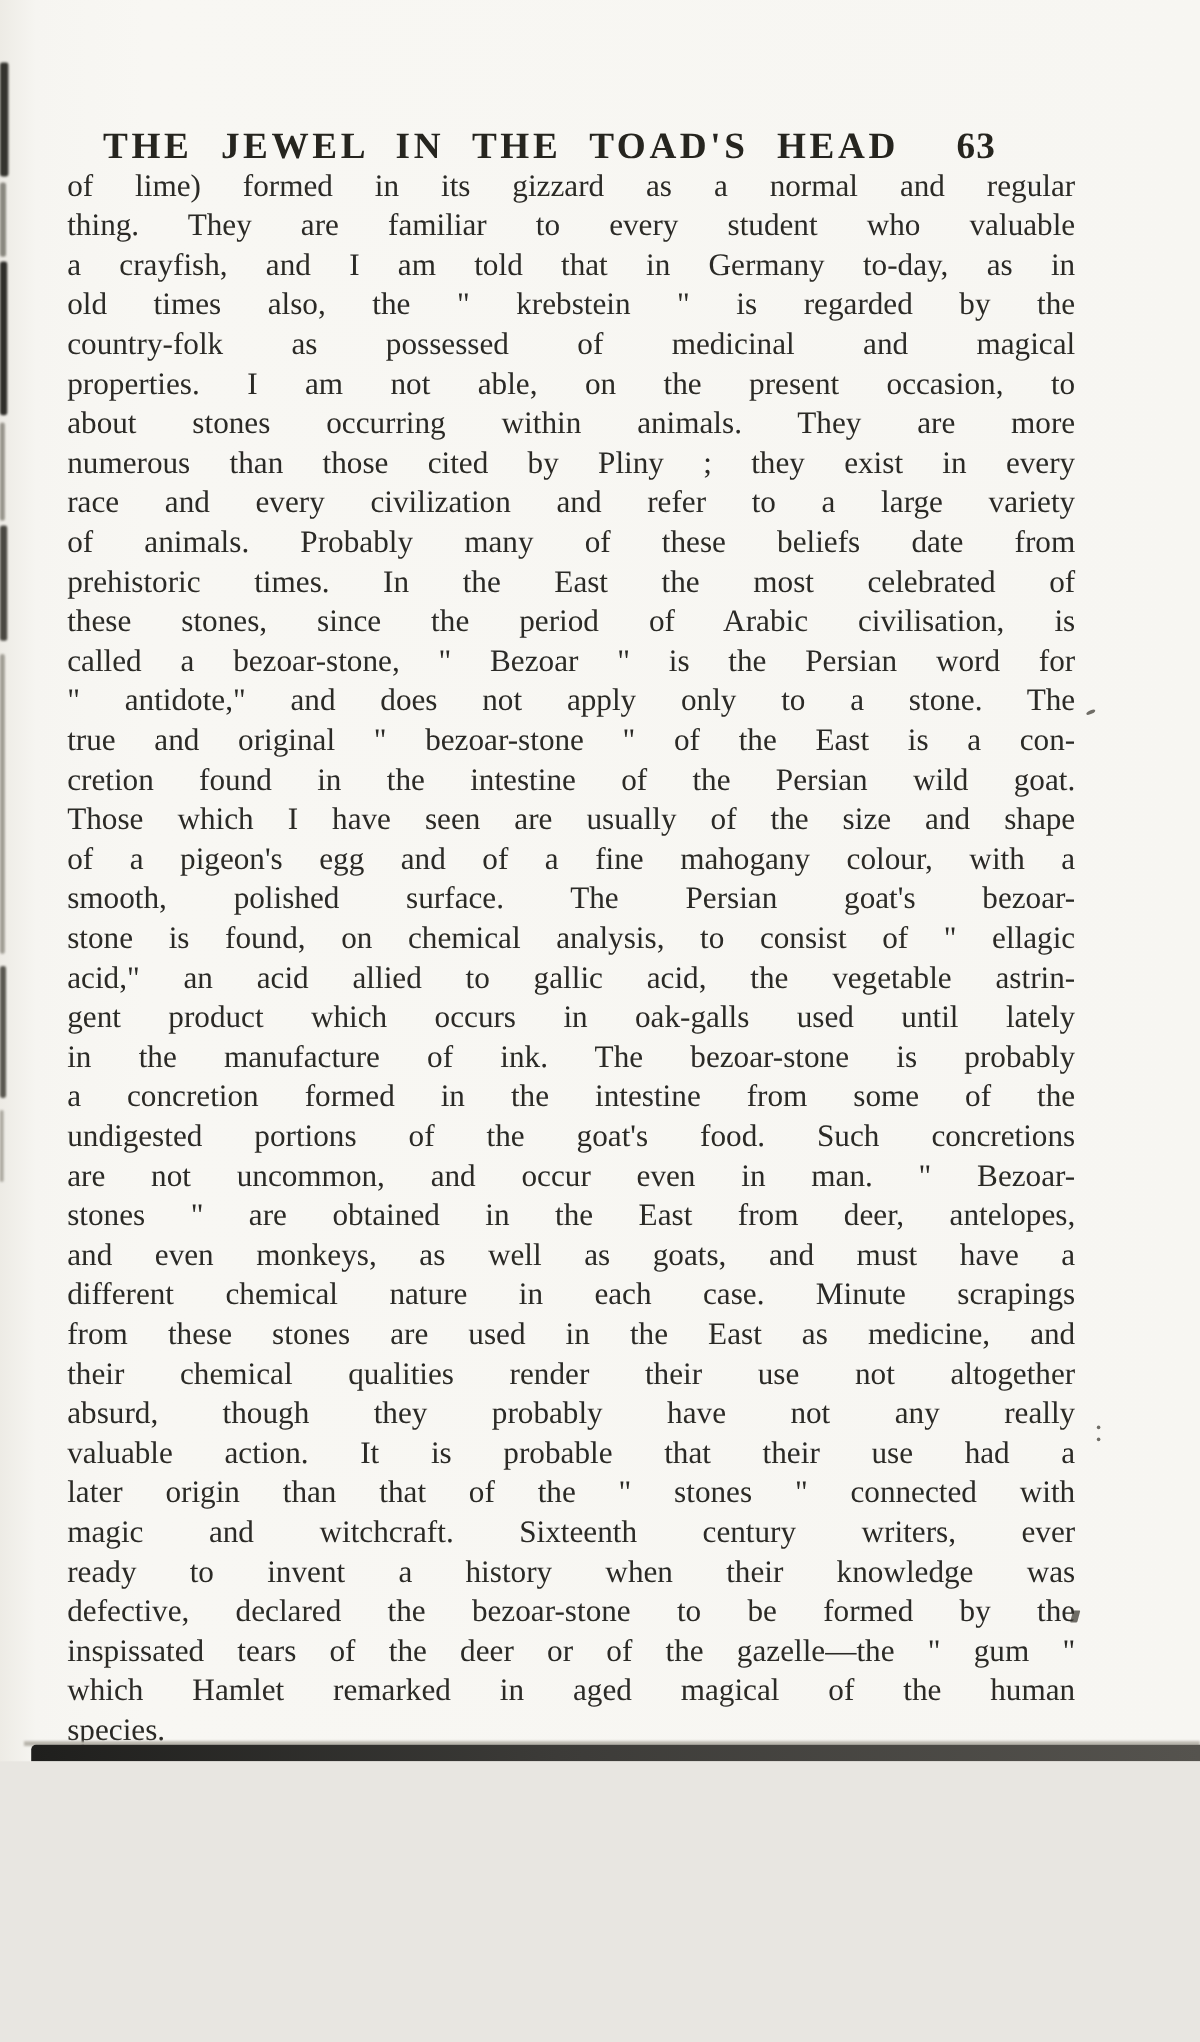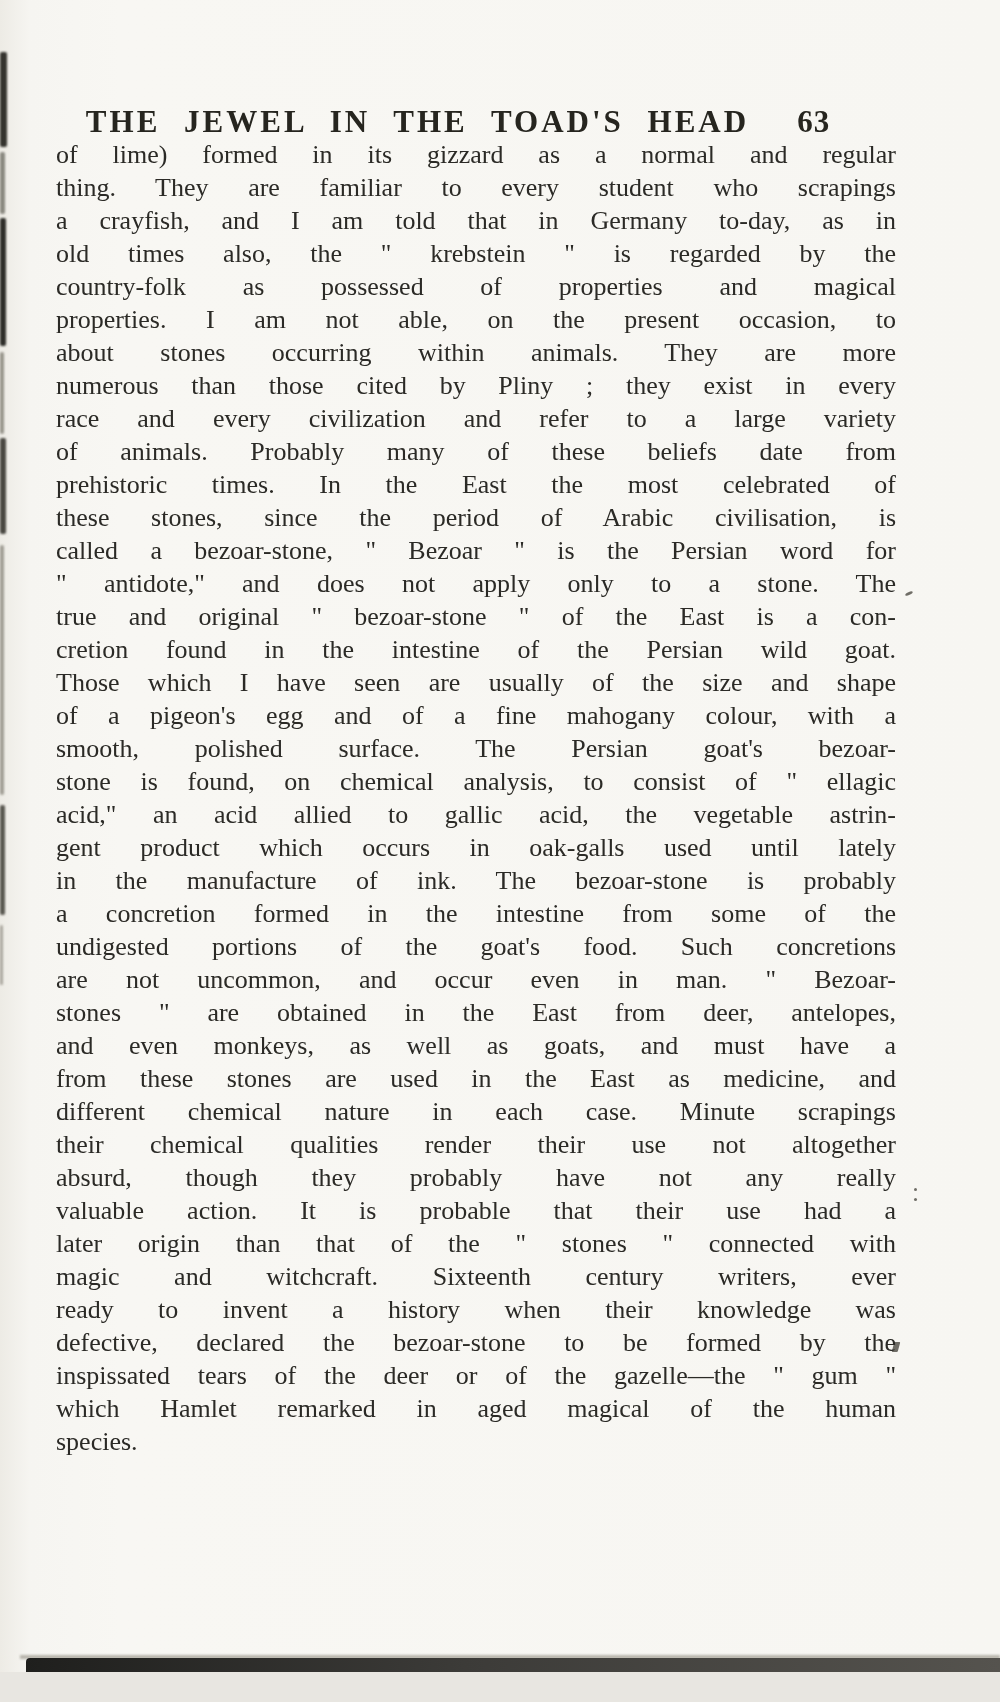--- a/index.html
+++ b/index.html
@@ -3,21 +3,21 @@
 <meta charset="utf-8">
 <style>
   html, body {
     margin: 0;
     padding: 0;
     background: #e8e6e1;
   }
   .page {
     position: relative;
     width: 1000px;
-    height: 1672px;
+    height: 1468px;
     background: linear-gradient(to right, #edebe5 0px, #f6f5f1 30px, #f8f7f3 120px, #f7f6f2 100%);
     overflow: hidden;
     font-family: "Liberation Serif", "DejaVu Serif", serif;
     color: #2b2a26;
   }
 
   
   .edge-mark {
     position: absolute;
     left: 0;
@@ -123,24 +123,24 @@
   <div class="speck sp2"></div>
   <div class="speck sp3"></div>
 
   <div class="header">
     <span class="title">THE JEWEL IN THE TOAD'S HEAD</span>
     <span class="pagenum">63</span>
   </div>
 
   <div class="body-text">
       <div class="line">of lime) formed in its gizzard as a normal and regular</div>
-      <div class="line">thing.  They are familiar to every student who scrapings</div>
+      <div class="line">thing.  They are familiar to every student who valuable</div>
       <div class="line">a crayfish, and I am told that in Germany to-day, as in</div>
       <div class="line">old times also, the " krebstein " is regarded by the</div>
-      <div class="line">country-folk as possessed of properties and magical</div>
+      <div class="line">country-folk as possessed of medicinal and magical</div>
       <div class="line">properties.  I am not able, on the present occasion, to</div>
       <div class="line">about stones occurring within animals.  They are more</div>
       <div class="line">numerous than those cited by Pliny ; they exist in every</div>
       <div class="line">race and every civilization and refer to a large variety</div>
       <div class="line">of animals.  Probably many of these beliefs date from</div>
       <div class="line">prehistoric times.  In the East the most celebrated of</div>
       <div class="line">these stones, since the period of Arabic civilisation, is</div>
       <div class="line">called a bezoar-stone, " Bezoar " is the Persian word for</div>
       <div class="line">" antidote," and does not apply only to a stone.  The</div>
       <div class="line">true and original " bezoar-stone " of the East is a con-</div>
@@ -150,22 +150,22 @@
       <div class="line">smooth, polished surface.  The Persian goat's bezoar-</div>
       <div class="line">stone is found, on chemical analysis, to consist of " ellagic</div>
       <div class="line">acid," an acid allied to gallic acid, the vegetable astrin-</div>
       <div class="line">gent product which occurs in oak-galls used until lately</div>
       <div class="line">in the manufacture of ink.  The bezoar-stone is probably</div>
       <div class="line">a concretion formed in the intestine from some of the</div>
       <div class="line">undigested portions of the goat's food.  Such concretions</div>
       <div class="line">are not uncommon, and occur even in man.  " Bezoar-</div>
       <div class="line">stones " are obtained in the East from deer, antelopes,</div>
       <div class="line">and even monkeys, as well as goats, and must have a</div>
+      <div class="line">different chemical nature in each case.  Minute scrapings</div>
       <div class="line">from these stones are used in the East as medicine, and</div>
-      <div class="line">different chemical nature in each case.  Minute scrapings</div>
       <div class="line">their chemical qualities render their use not altogether</div>
       <div class="line">absurd, though they probably have not any really</div>
       <div class="line">valuable action.  It is probable that their use had a</div>
       <div class="line">later origin than that of the " stones " connected with</div>
       <div class="line">magic and witchcraft.  Sixteenth century writers, ever</div>
       <div class="line">ready to invent a history when their knowledge was</div>
       <div class="line">defective, declared the bezoar-stone to be formed by the</div>
       <div class="line">inspissated tears of the deer or of the gazelle—the " gum "</div>
       <div class="line">which Hamlet remarked in aged magical of the human</div>
       <div class="line line-last">species.</div>

